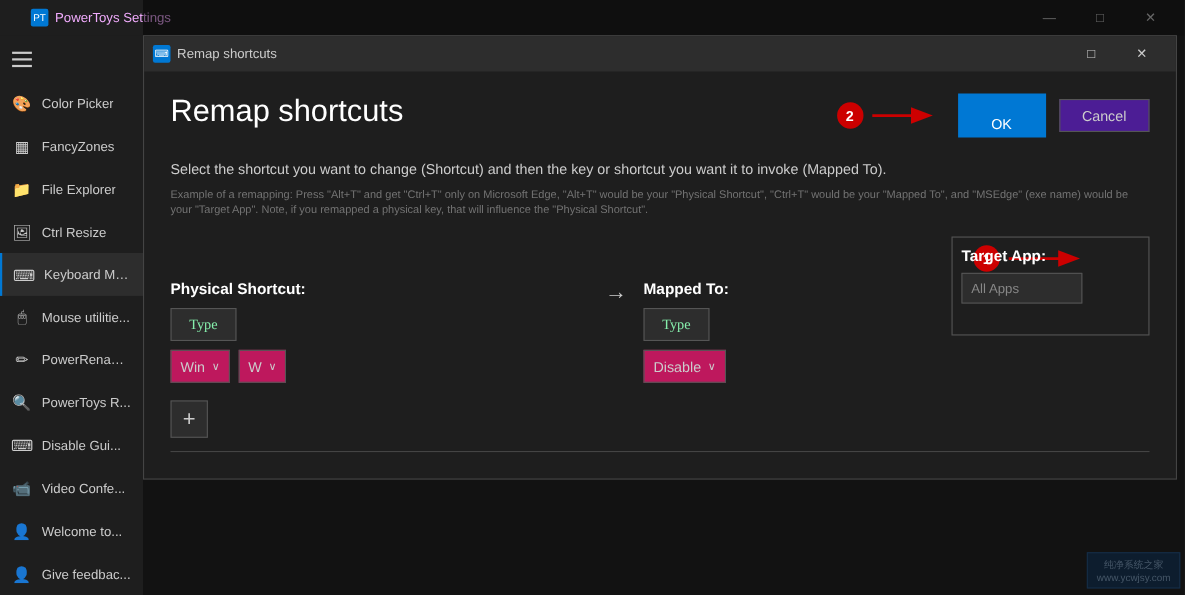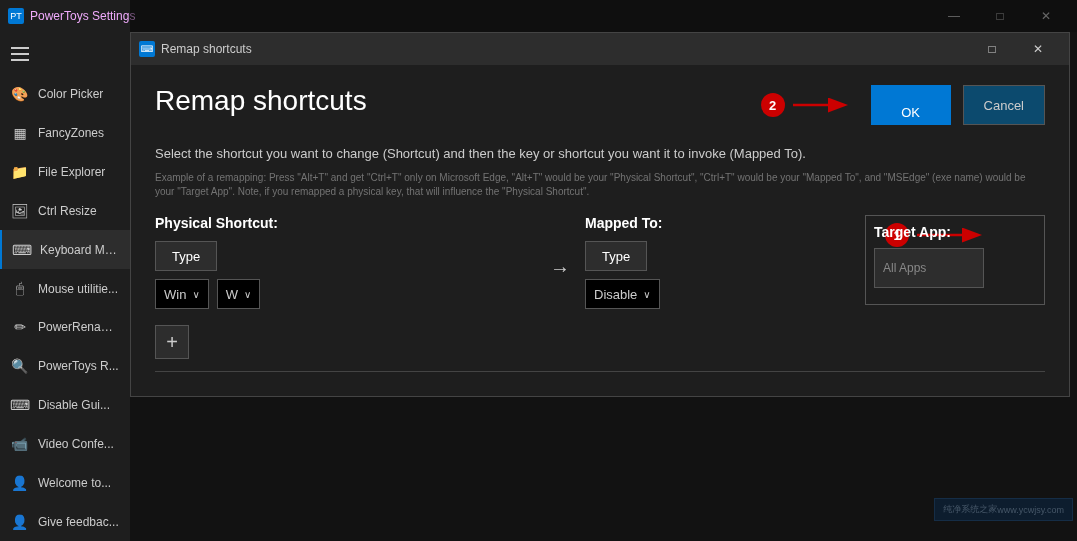--- a/index.html
+++ b/index.html
@@ -34,20 +34,21 @@
       width: 16px;
       height: 16px;
       margin-right: 6px;
       background: #0078d4;
       border-radius: 2px;
       display: flex;
       align-items: center;
       justify-content: center;
       color: white;
       font-size: 9px;
+      margin-left: 20px;
     }
     .title-bar-text {
       color: #f0abfc;
       font-size: 12px;
       flex: 1;
     }
     .title-bar-controls {
       display: flex;
       gap: 0;
     }
@@ -208,28 +209,28 @@
       background: #0078d4;
       color: white;
       border: none;
       padding: 20px 20px;
       font-size: 13px;
       cursor: pointer;
       min-width: 80px;
       height: 30px;
     }
     .btn-cancel {
-      background: #0c4a6e;
+      background: #4c1d95;
       color: #cccccc;
       border: 1px solid #555;
       padding: 6px 20px;
       font-size: 13px;
       cursor: pointer;
       min-width: 80px;
-      height: 40px;
+      height: 30px;
     }
     .annotation-circle {
       width: 24px;
       height: 24px;
       border-radius: 50%;
       background: #cc0000;
       color: white;
       font-size: 13px;
       font-weight: bold;
       display: flex;
@@ -280,38 +281,40 @@
       padding: 8px;
       min-height: 90px;
       position: relative;
     }
 
     .col-header {
       color: #ffffff;
       font-size: 14px;
       font-weight: 600;
       margin-bottom: 10px;
+      margin-top: 39px;
     }
     .col-subrow {
       display: flex;
       gap: 8px;
       align-items: center;
     }
 
     .type-btn {
       background: #2d2d2d;
       border: 1px solid #555;
-      color: #ffffff;
+      color: #86efac;
       padding: 5px 16px;
       font-size: 13px;
       cursor: pointer;
       height: 30px;
+      font-family: Liberation Serif, serif;
     }
     .select-dropdown {
-      background: #000000;
+      background: #be185d;
       border: 1px solid #555;
       color: #cccccc;
       padding: 4px 8px;
       font-size: 13px;
       cursor: pointer;
       height: 30px;
       display: flex;
       align-items: center;
       gap: 6px;
     }
@@ -324,21 +327,21 @@
       font-size: 14px;
       font-weight: 600;
       margin-bottom: 8px;
     }
     .target-input {
       background: #2d2d2d;
       border: 1px solid #555;
       color: #888;
       padding: 4px 8px;
       font-size: 12px;
-      height: 40px;
+      height: 28px;
       width: 110px;
       display: flex;
       align-items: center;
     }
 
     
     .add-btn {
       background: #2d2d2d;
       border: 1px solid #555;
       color: #cccccc;
@@ -355,28 +358,29 @@
     
     .divider {
       height: 1px;
       background: #444;
       margin: 4px 0;
     }
 
     
     .watermark {
       position: absolute;
-      bottom: 20px;
+      bottom: 6px;
       right: 4px;
       background: #1a3a5c;
       color: #88aacc;
       font-size: 9px;
       padding: 4px 8px;
       border: 1px solid #2a5a8c;
       display: flex;
+      flex-direction: column;
       align-items: center;
     }
 
     
     .right-panel {
       flex: 1;
       background: #252525;
       overflow: hidden;
     }
   </style>

